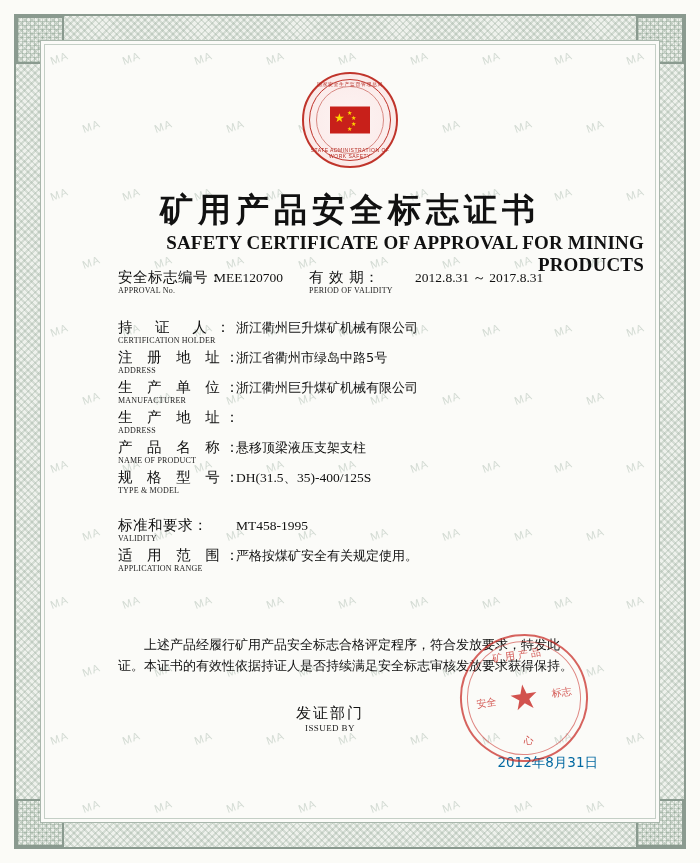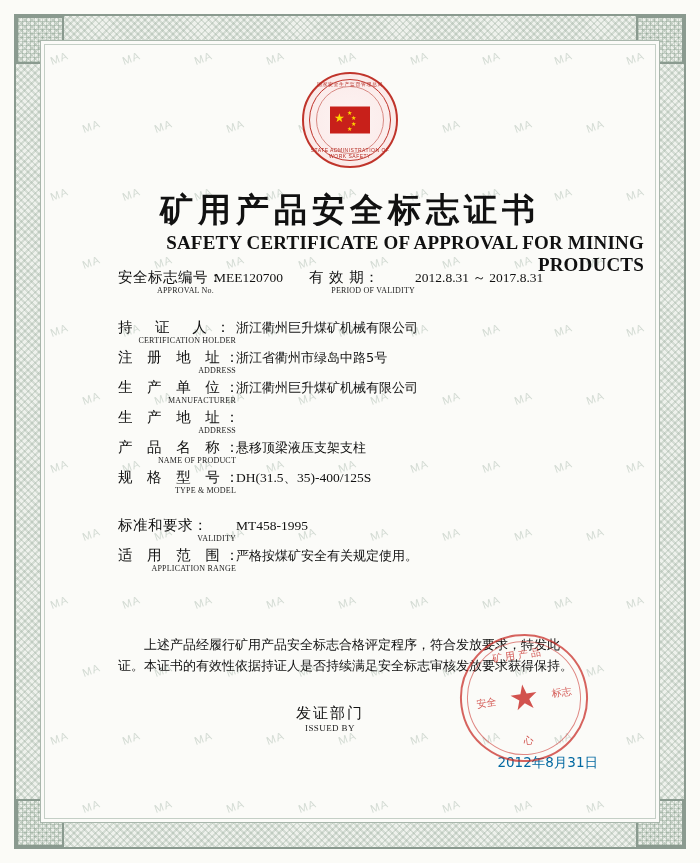--- a/index.html
+++ b/index.html
@@ -162,21 +162,20 @@
   .lbl .cn.sp2 { letter-spacing: 9px; }
   .lbl .cn.sp3 { letter-spacing: 5px; }
   .lbl .en {
     display: block;
     font-size: 8px;
     color: #222;
     font-family: "Liberation Serif", serif;
     letter-spacing: 0.2px;
     margin-top: -1px;
     white-space: nowrap;
-    text-align: right;
   }
   .val {
     font-size: 13px;
     color: #111;
     font-family: "DejaVu Sans", sans-serif;
     padding-bottom: 1px;
     white-space: nowrap;
   }
   .val.mono {
     font-family: "Liberation Serif", serif;

